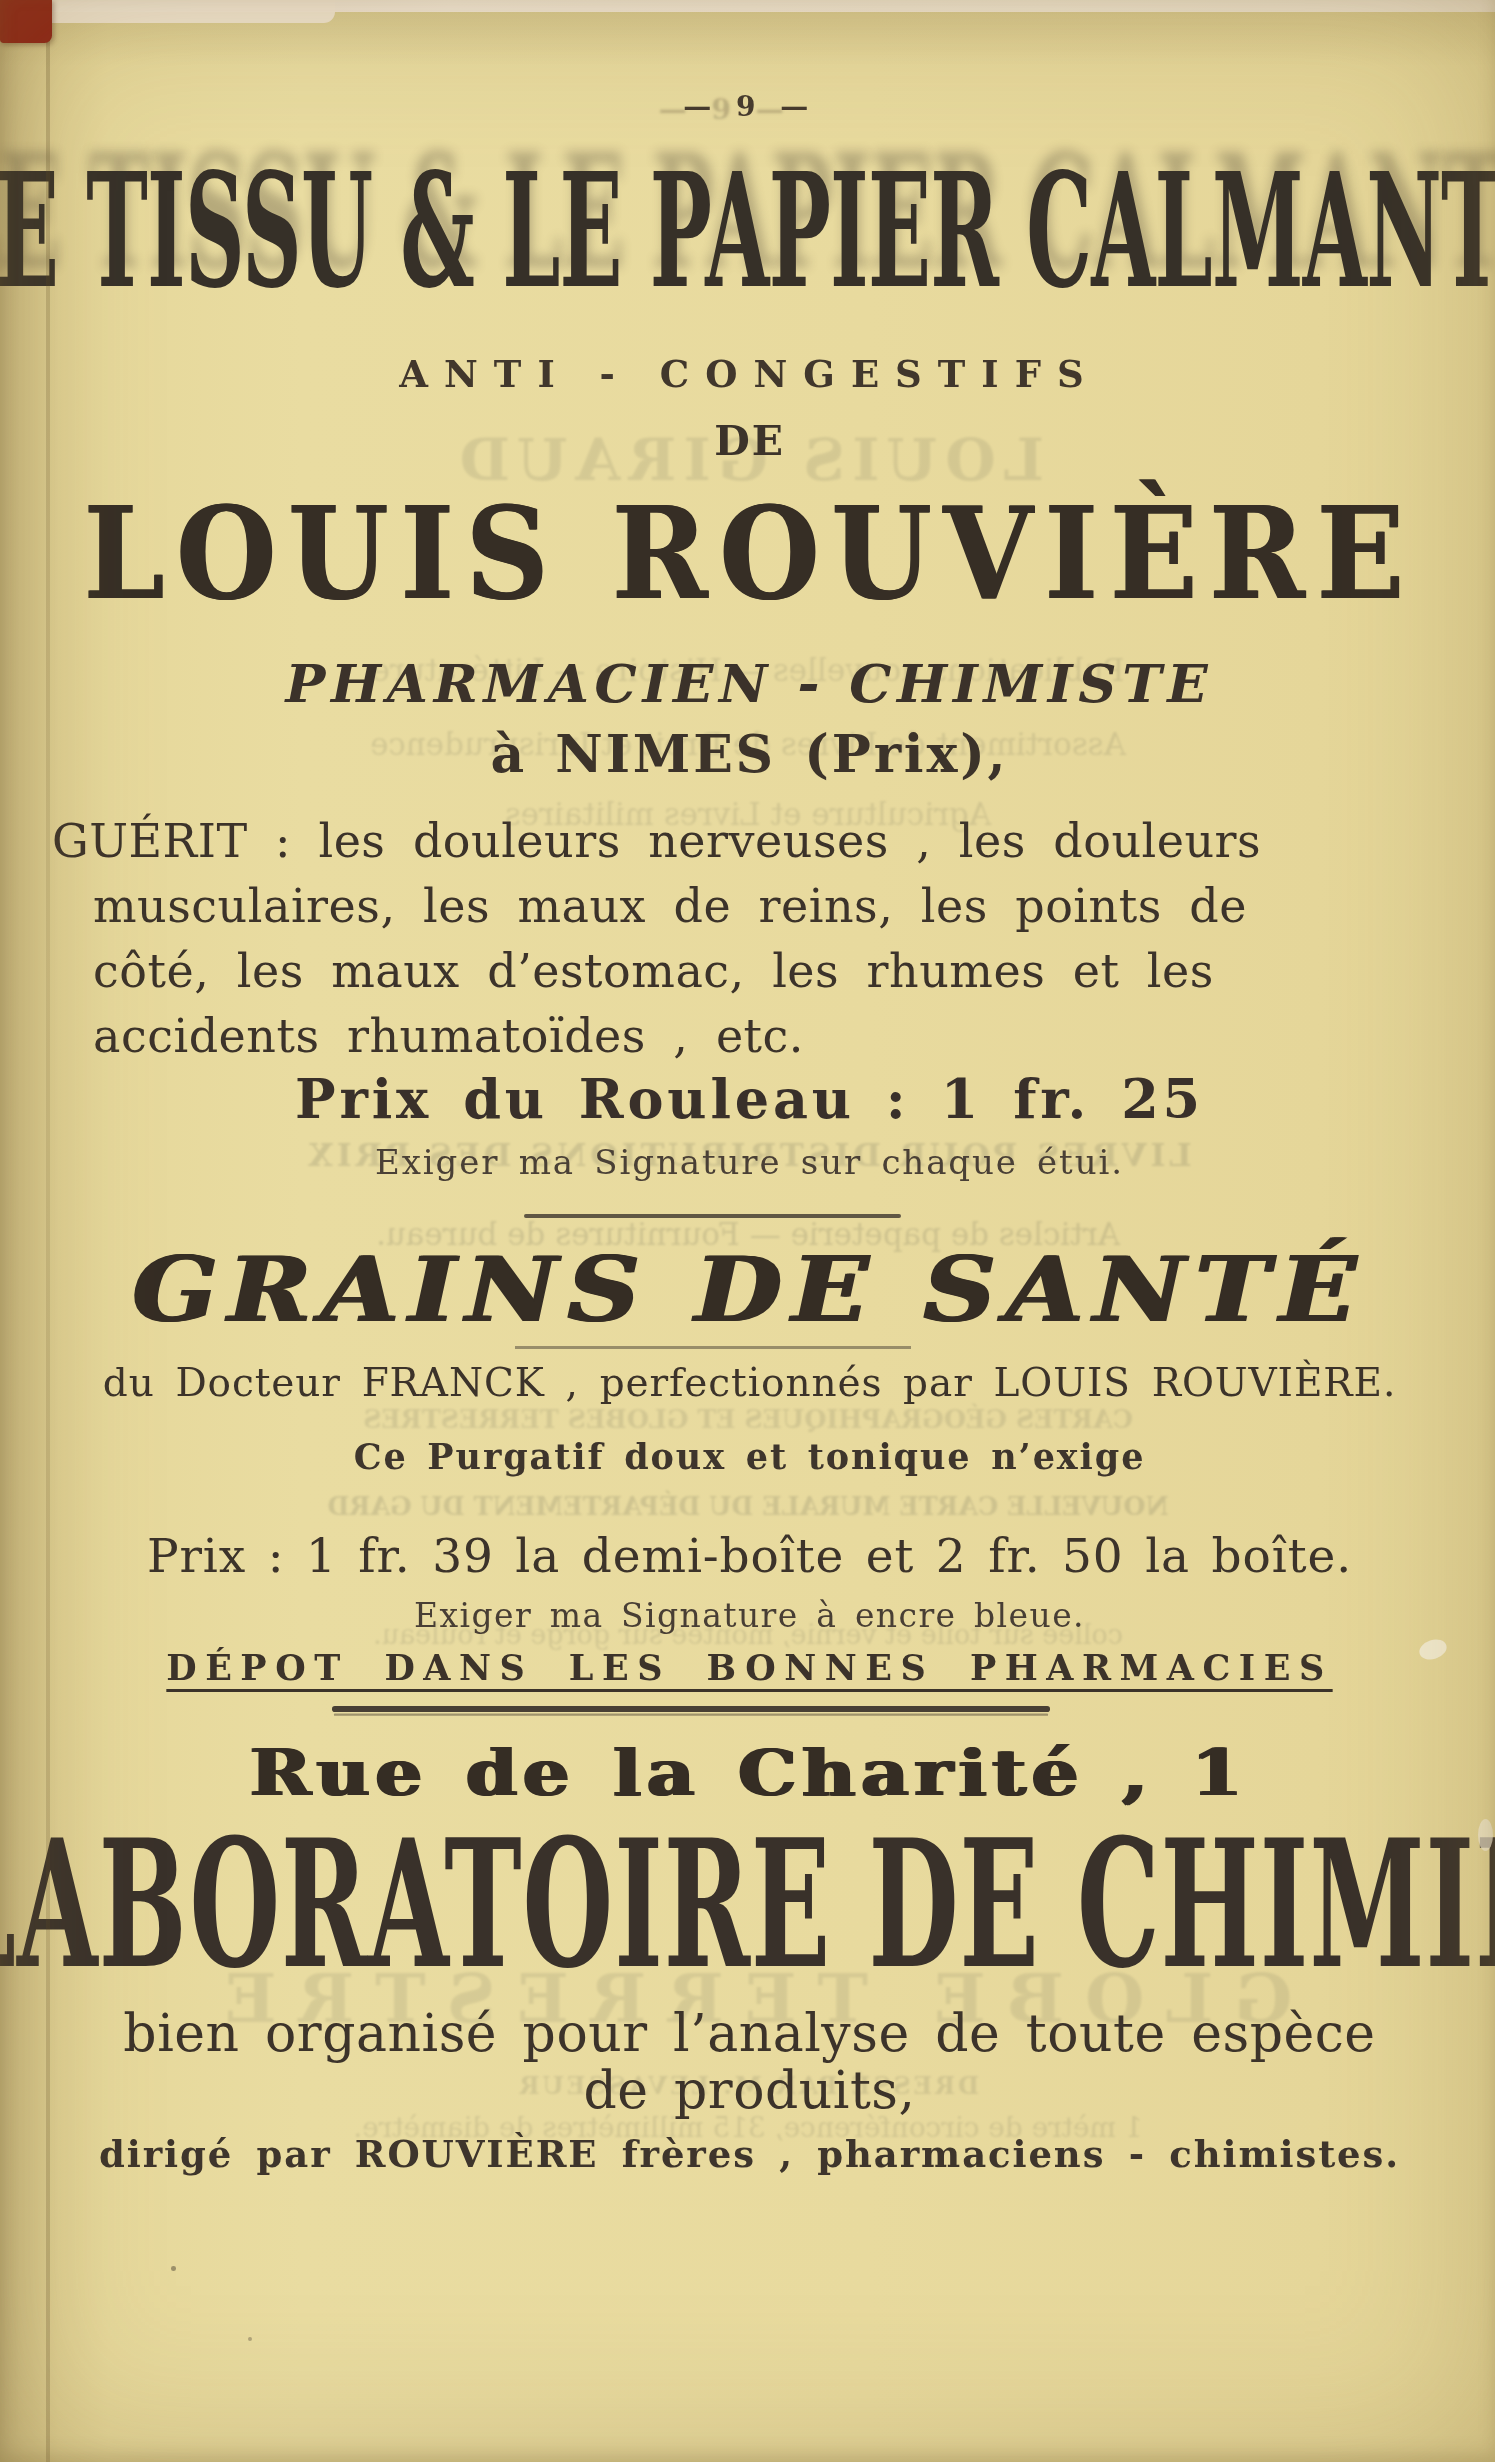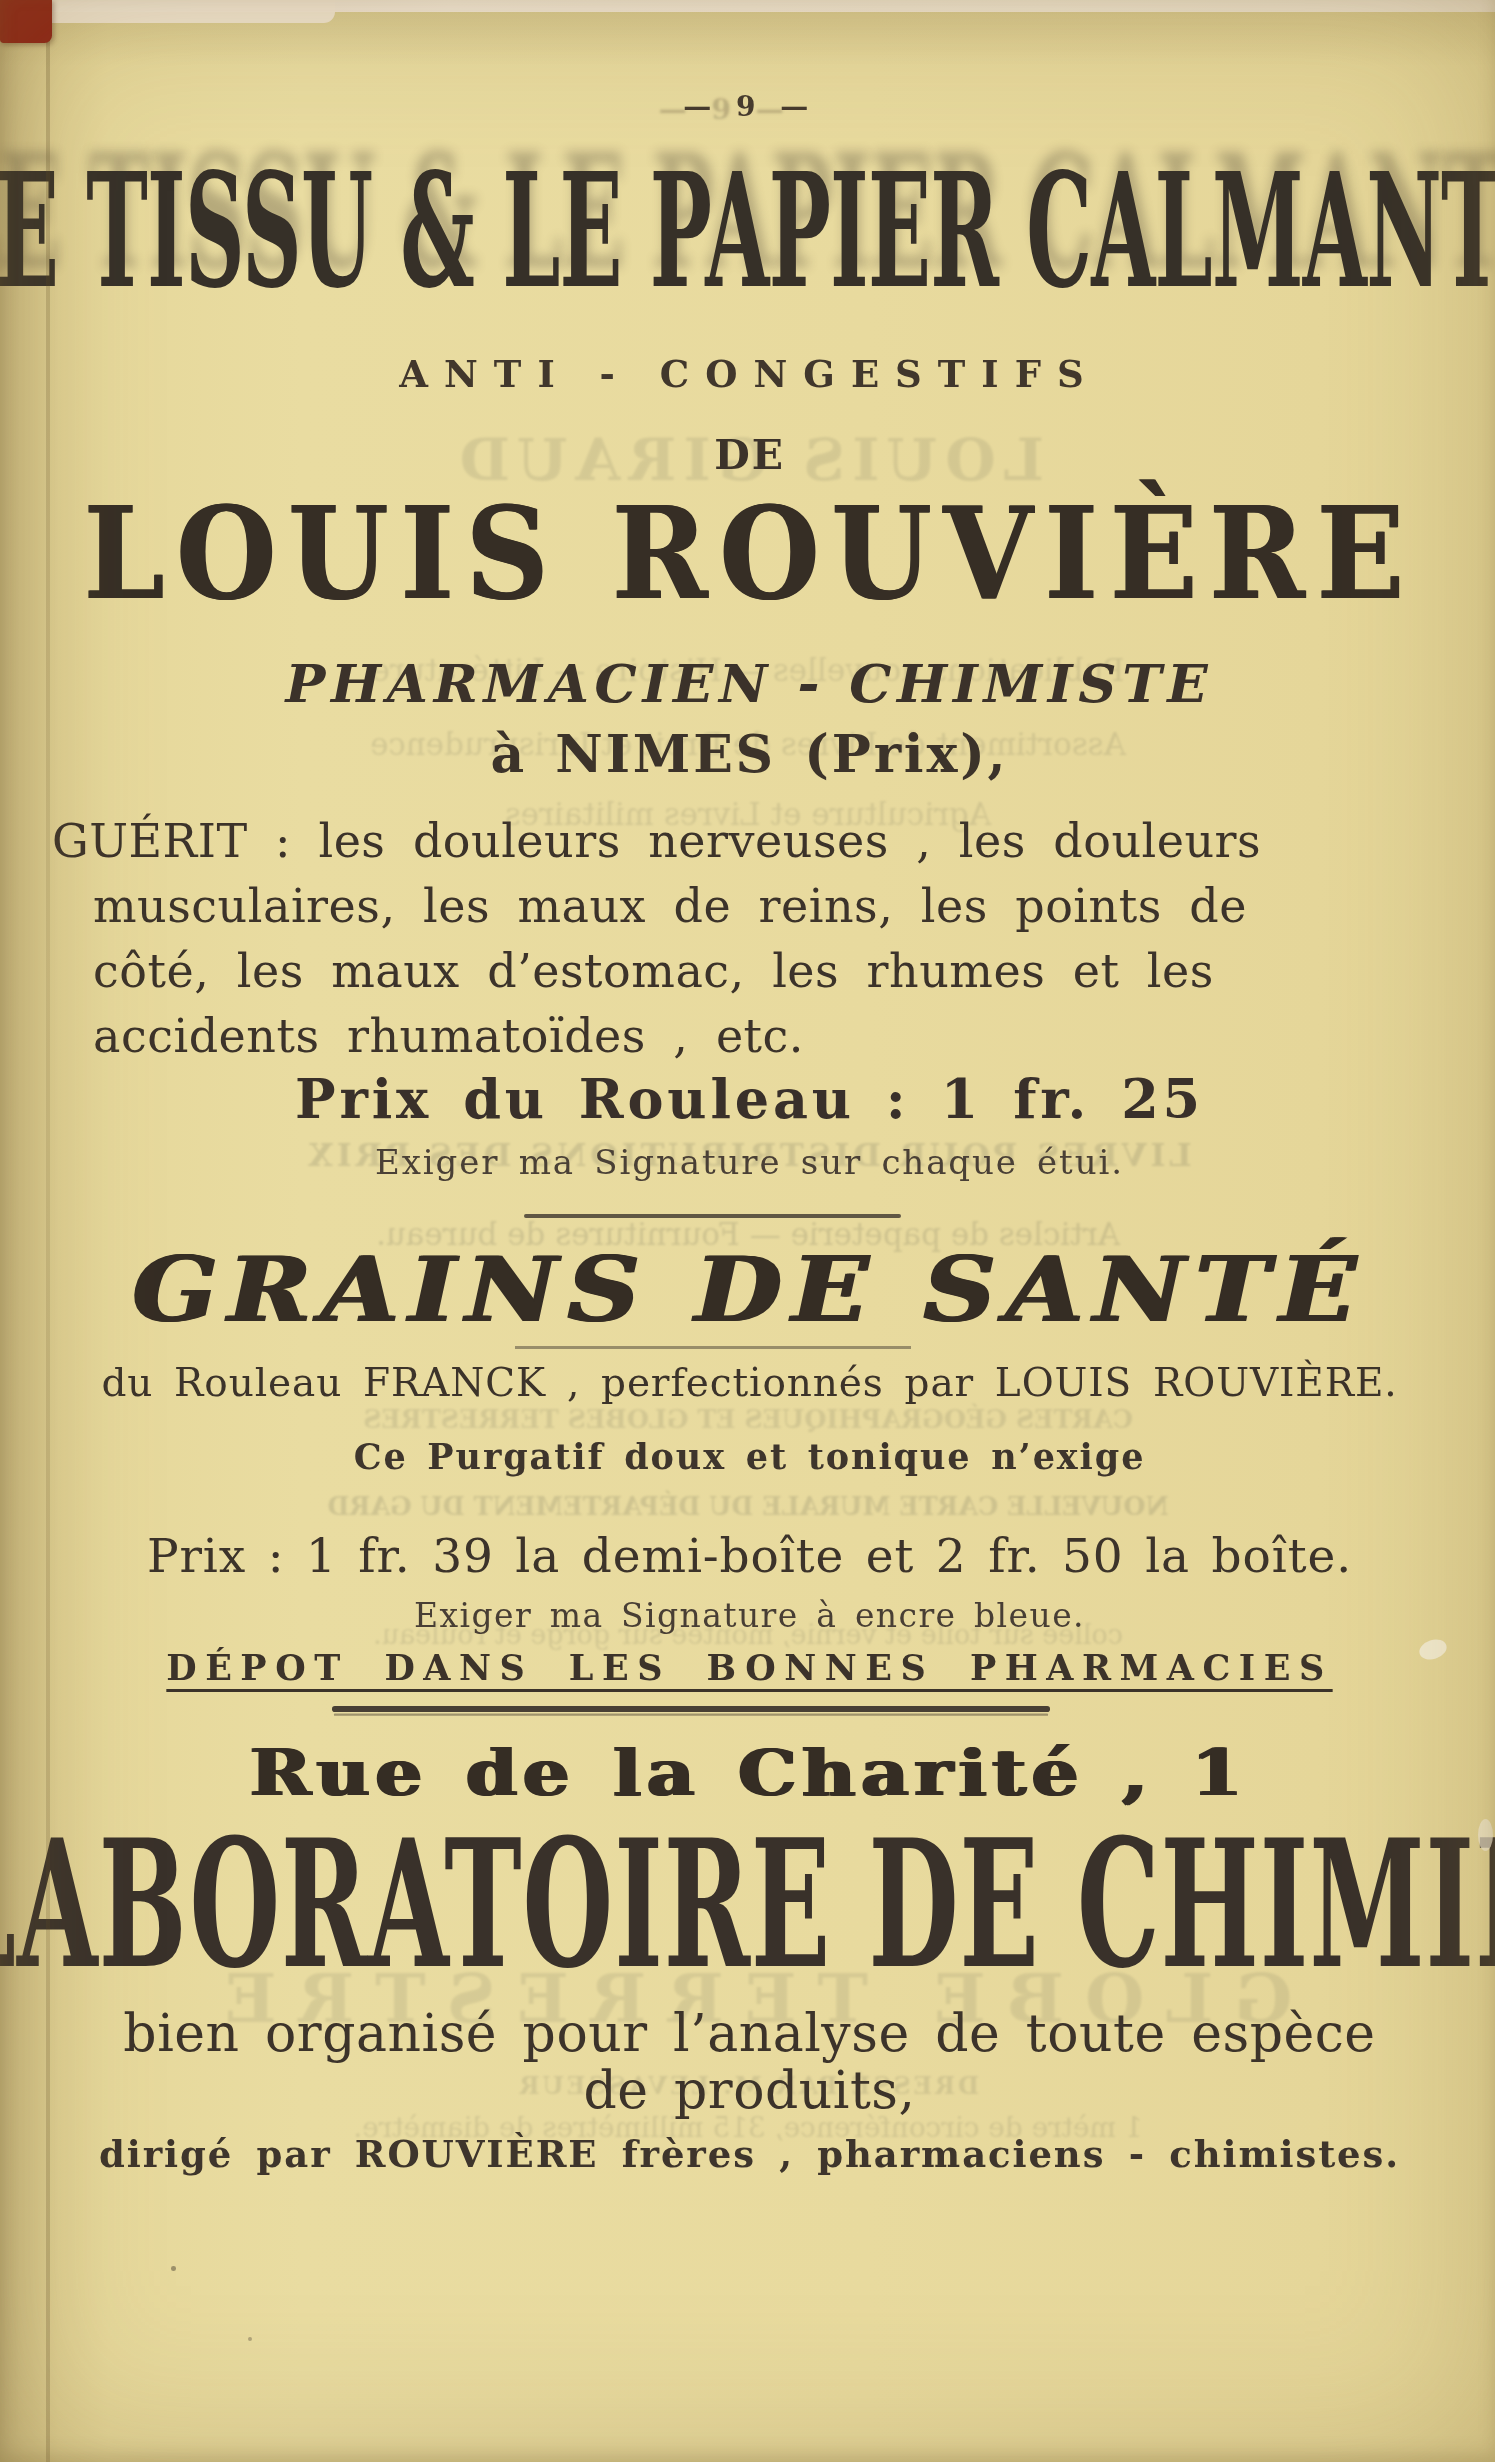--- a/index.html
+++ b/index.html
@@ -54,21 +54,21 @@
   .abs{position:absolute;left:57px;right:54px;text-align:center;}
   .fitline{display:flex;align-items:center;justify-content:center;white-space:nowrap;}
   .fitline > span{display:inline-block;}
 
   #pagenum{top:90px;font-size:28px;font-weight:bold;letter-spacing:7.5px;color:#453a2e;
     text-shadow:-24.5px 2.8px 2.8px rgba(80,68,50,.28);}
   #main-title{top:138px;height:185px;color:#363028;}
   #main-title > span{font-size:94px;font-weight:bold;letter-spacing:-0.9px;
     transform:scale(.88,1.68);text-shadow:2.8px -11.3px 8.5px rgba(82,72,54,.33);}
   #anti{top:352px;font-size:37px;font-weight:bold;letter-spacing:16px;color:#41372c;}
-  #de{top:417px;font-size:41px;font-weight:bold;letter-spacing:1.9px;margin-top:14px;}
+  #de{top:417px;font-size:41px;font-weight:bold;letter-spacing:1.9px;}
   #rouviere{top:476px;height:153px;color:#362e25;}
   #rouviere > span{font-size:106px;font-weight:bold;letter-spacing:10.4px;
     transform:scale(1.09,1.2);text-shadow:0.9px 0 0 currentColor;}
   #profession{top:652px;font-size:53px;font-weight:bold;font-style:italic;letter-spacing:5.7px;color:#3b322a;}
   #city{top:723px;font-size:52px;font-weight:bold;letter-spacing:2.8px;word-spacing:7.5px;}
   #cures{position:absolute;left:52px;right:62px;top:809px;text-align:left;}
   #cures .line{font-size:46px;line-height:65px;word-spacing:12.3px;letter-spacing:0.5px;}
   #cures .line + .line{padding-left:41px;}
   #prix-rouleau{top:1067px;font-size:54px;font-weight:bold;letter-spacing:3.8px;word-spacing:8.5px;color:#39302a;}
   #exiger1{top:1142px;font-size:34px;letter-spacing:1.9px;word-spacing:6.6px;color:#4a4036;}
@@ -148,21 +148,21 @@
       <div class="abs" id="prix-rouleau">Prix du Rouleau : 1 fr. 25</div>
       <div class="abs" id="exiger1">Exiger ma Signature sur chaque étui.</div>
       <div class="rule" id="rule1"></div>
     </section>
 
     <section>
       <div class="abs fitline" id="grains">
         <span>GRAINS DE SANTÉ</span>
       </div>
       <div class="rule" id="rule2"></div>
-      <div class="abs" id="byline">du Rouleau FRANCK , perfectionnés par LOUIS ROUVIÈRE.</div>
+      <div class="abs" id="byline">du Docteur FRANCK , perfectionnés par LOUIS ROUVIÈRE.</div>
       <div class="abs" id="purgatif">
         <div class="line">Ce Purgatif doux et tonique n’exige</div>
       </div>
       <div class="abs" id="prix-boite">Prix : 1 fr. 39 la demi-boîte et 2 fr. 50 la boîte.</div>
       <div class="abs" id="exiger2">Exiger ma Signature à encre bleue.</div>
       <div class="abs" id="depot">DÉPOT DANS LES BONNES PHARMACIES</div>
       <div class="rule" id="rule3"></div>
     </section>
 
     <section>

